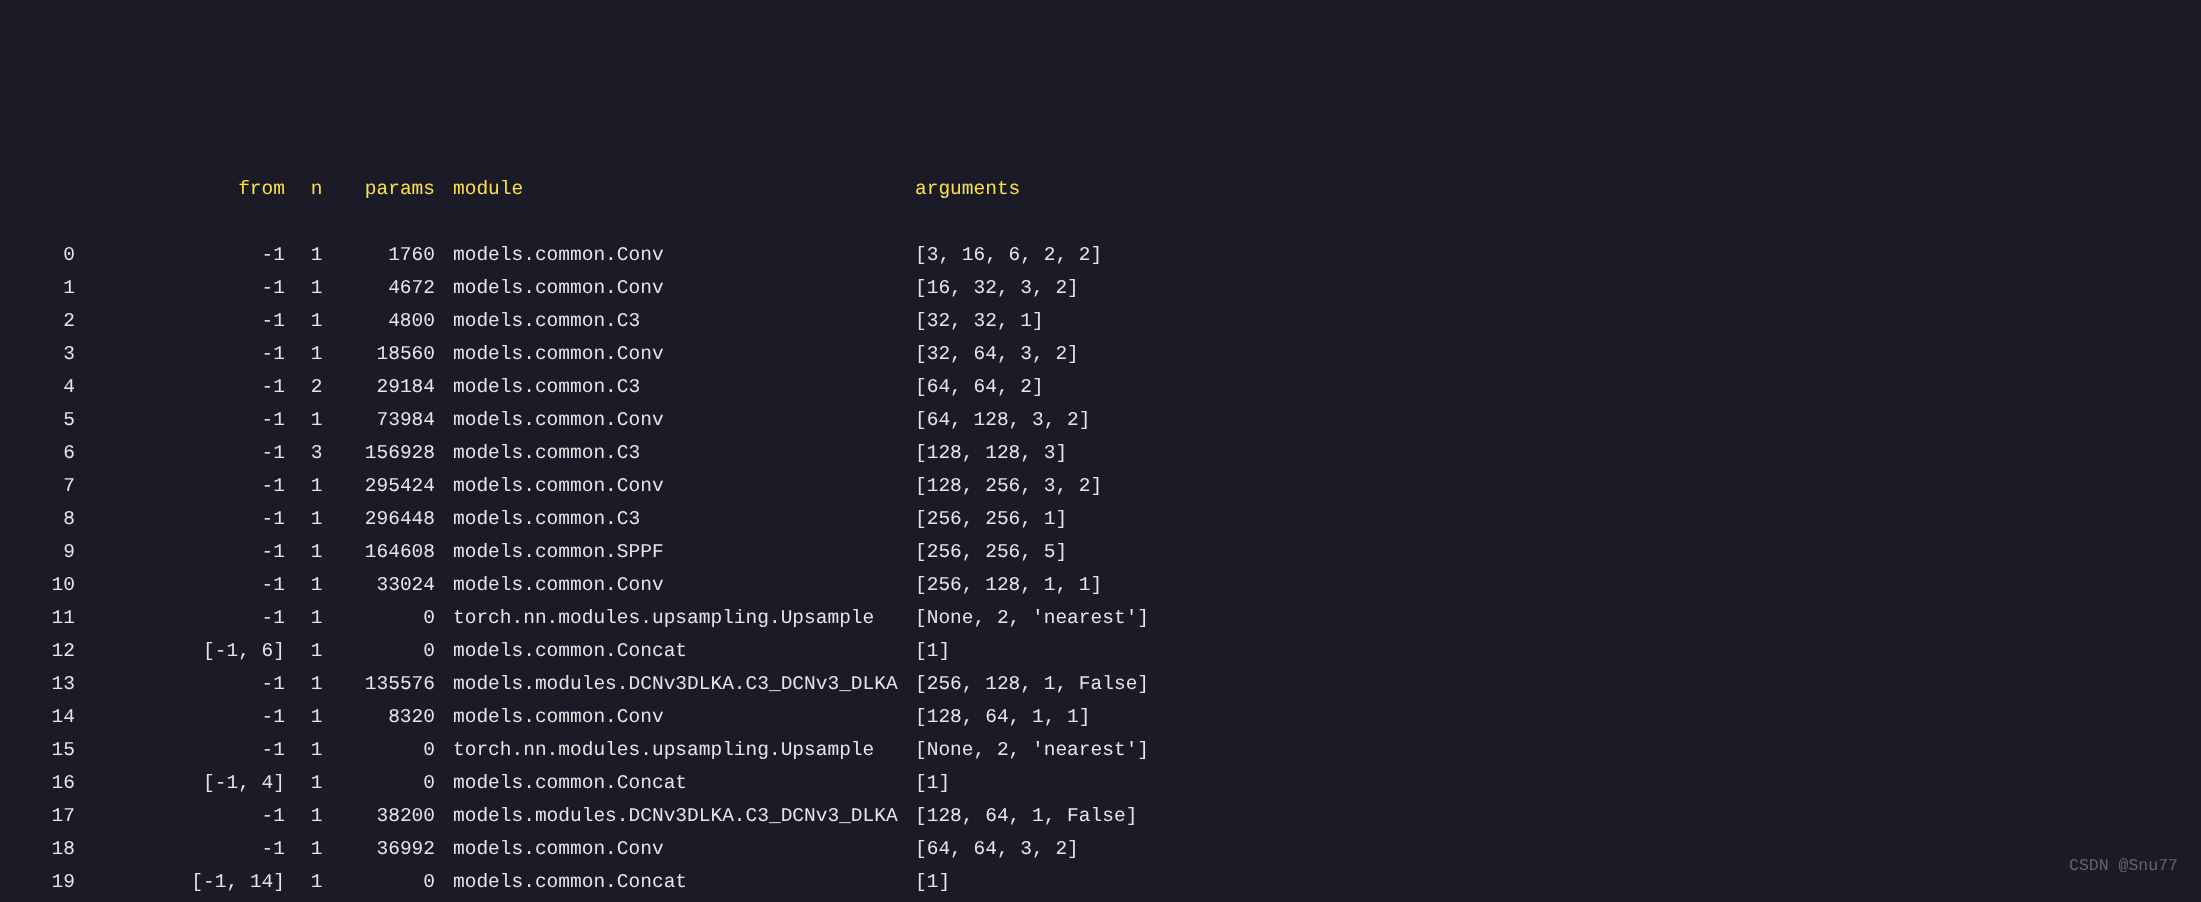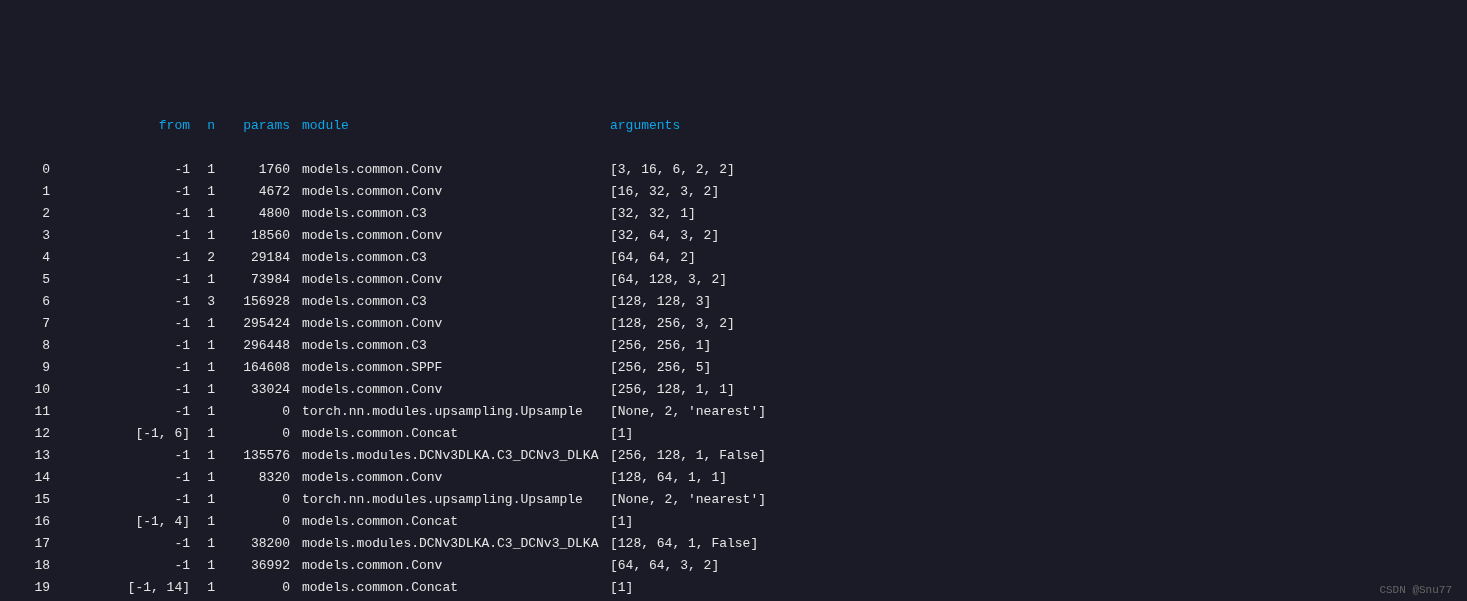--- a/index.html
+++ b/index.html
@@ -14,21 +14,21 @@
       font-size: 13px;
       line-height: 22px;
       padding: 0;
       white-space: pre;
       overflow-x: auto;
     }
     .terminal {
       padding: 5px 10px;
     }
     .header-row {
-      color: #0ea5e9;
+      color: #fde047;
     }
     .data-row {
       color: #e5e5e5;
     }
     .idx-col {
       display: inline-block;
       width: 40px;
       text-align: right;
     }
     .from-col {
@@ -51,21 +51,21 @@
       width: 320px;
       text-align: left;
       padding-left: 12px;
     }
     .args-col {
       display: inline-block;
       text-align: left;
     }
     .watermark {
       position: fixed;
-      bottom: 0;
+      bottom: 12px;
       right: 15px;
       color: #666;
       font-size: 11px;
     }
   </style>
 </head>
 <body>
 
 
 

